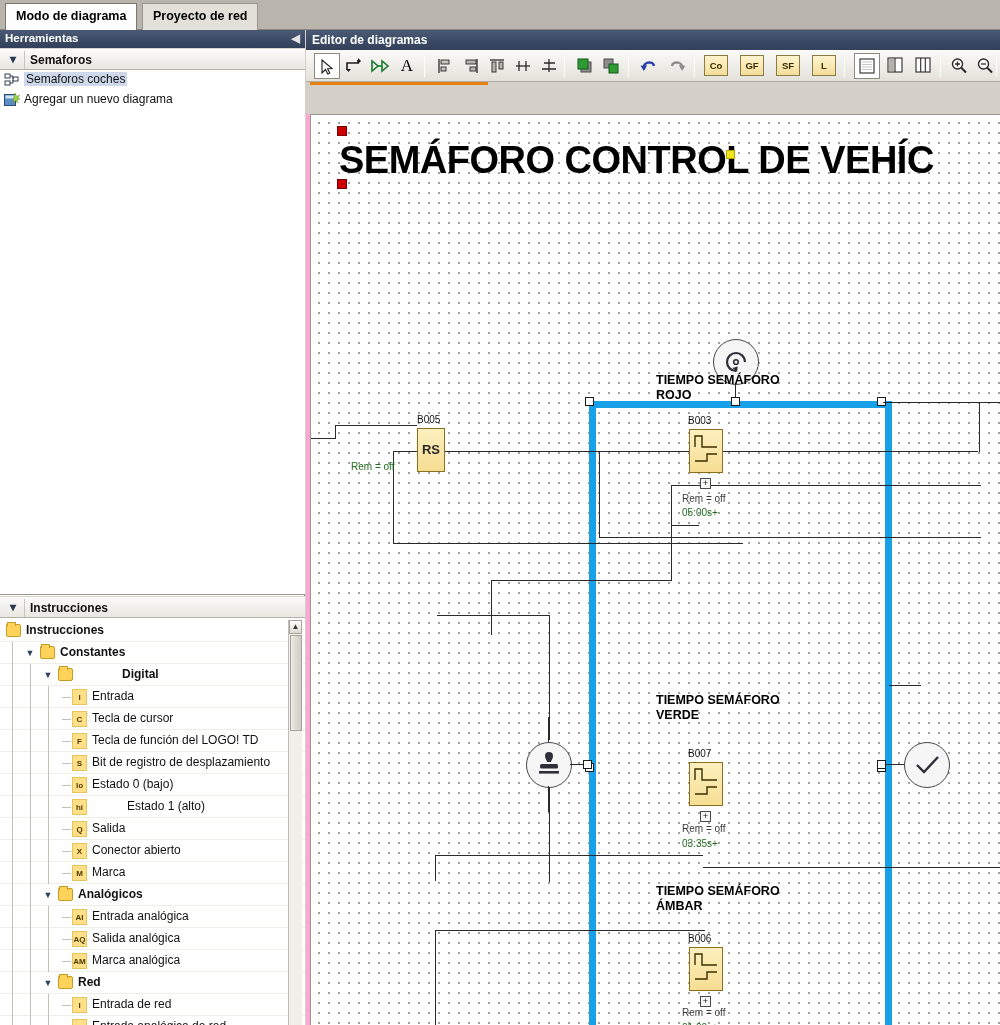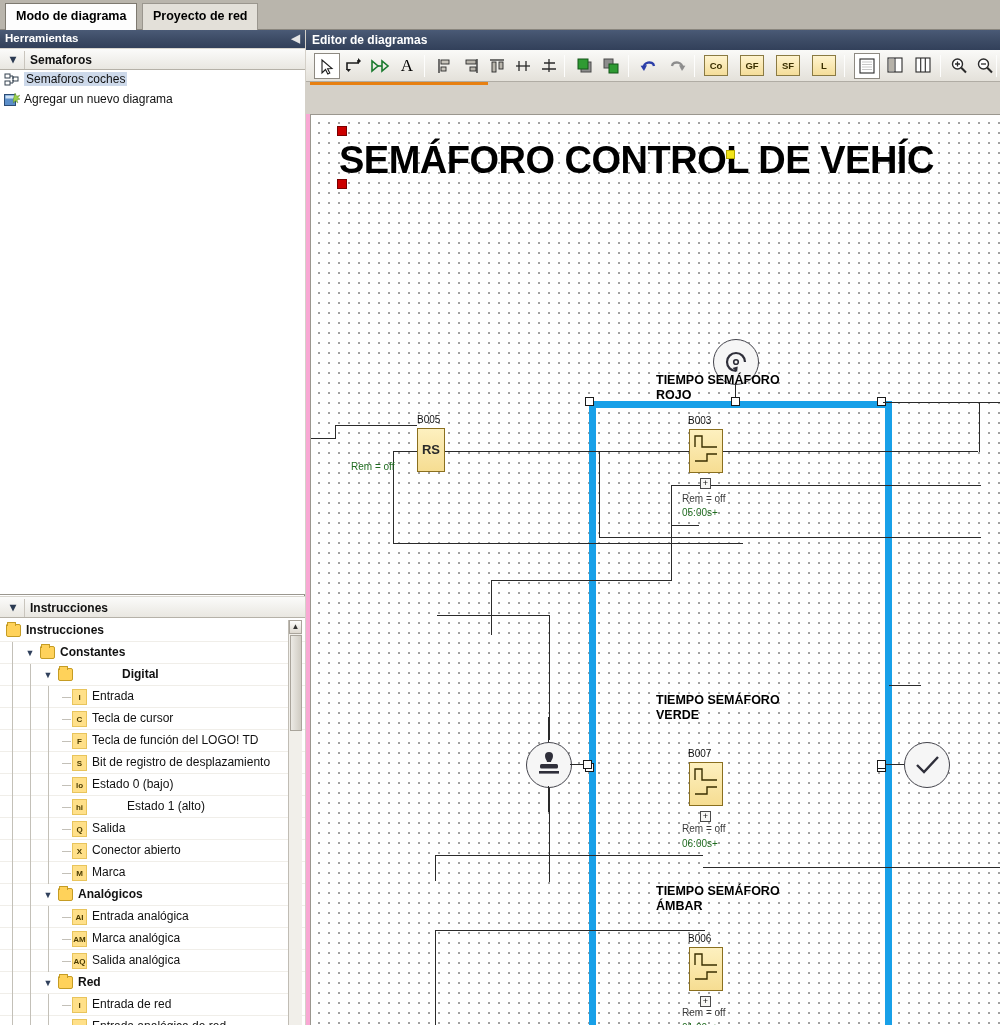--- a/index.html
+++ b/index.html
@@ -426,30 +426,30 @@
             <span class="tree-guide" style="left: 48px;"></span>
             <span class="tree-elbow" style="left: 62px;"></span>
             <span class="leaf-badge" style="left: 72px;">AI</span>
             <span class="t-label" style="left: 92px;">Entrada analógica</span>
           </div>
           <div class="tree-row">
             <span class="tree-guide" style="left: 12px;"></span>
             <span class="tree-guide" style="left: 30px;"></span>
             <span class="tree-guide" style="left: 48px;"></span>
             <span class="tree-elbow" style="left: 62px;"></span>
+            <span class="leaf-badge" style="left: 72px;">AQ</span>
+            <span class="t-label" style="left: 92px;">Salida analógica</span>
+          </div>
+          <div class="tree-row">
+            <span class="tree-guide" style="left: 12px;"></span>
+            <span class="tree-guide" style="left: 30px;"></span>
+            <span class="tree-guide" style="left: 48px;"></span>
+            <span class="tree-elbow" style="left: 62px;"></span>
             <span class="leaf-badge" style="left: 72px;">AM</span>
             <span class="t-label" style="left: 92px;">Marca analógica</span>
-          </div>
-          <div class="tree-row">
-            <span class="tree-guide" style="left: 12px;"></span>
-            <span class="tree-guide" style="left: 30px;"></span>
-            <span class="tree-guide" style="left: 48px;"></span>
-            <span class="tree-elbow" style="left: 62px;"></span>
-            <span class="leaf-badge" style="left: 72px;">AQ</span>
-            <span class="t-label" style="left: 92px;">Salida analógica</span>
           </div>
           <div class="tree-row bold">
             <span class="tree-guide" style="left: 12px;"></span>
             <span class="tree-guide" style="left: 30px;"></span>
             <span class="twisty" style="left: 42px;">▼</span>
             <span class="folder-ico" style="left: 58px;"></span>
             <span class="t-label" style="left: 78px;">Red</span>
           </div>
           <div class="tree-row">
             <span class="tree-guide" style="left: 12px;"></span>
@@ -725,21 +725,21 @@
 
       <div class="fb-label" style="left:377px; top:633px;">B007</div>
       <div class="fb" style="left:378px; top:647px;">
         <svg width="32" height="42" viewBox="0 0 32 42">
           <path d="M5 17 L5 6 L12 6 L12 17 L27 17" stroke="#3a2f00" stroke-width="1.4" fill="none"></path>
           <path d="M5 31 L17 31 L17 24 L27 24" stroke="#3a2f00" stroke-width="1.4" fill="none"></path>
         </svg>
       </div>
       <div class="fb-plus" style="left:389px; top:696px;">+</div>
       <div class="fb-sub" style="left:371px; top:708px;">Rem = off</div>
-      <div class="fb-time" style="left:371px; top:723px;">06:00s+</div>
+      <div class="fb-time" style="left:371px; top:723px;">03:35s+</div>
 
       <div class="blk-note" style="left:345px; top:769px;">TIEMPO SEMÁFORO
 ÁMBAR</div>
 
       <div class="fb-label" style="left:377px; top:818px;">B006</div>
       <div class="fb" style="left:378px; top:832px;">
         <svg width="32" height="42" viewBox="0 0 32 42">
           <path d="M5 17 L5 6 L12 6 L12 17 L27 17" stroke="#3a2f00" stroke-width="1.4" fill="none"></path>
           <path d="M5 31 L17 31 L17 24 L27 24" stroke="#3a2f00" stroke-width="1.4" fill="none"></path>
         </svg>

